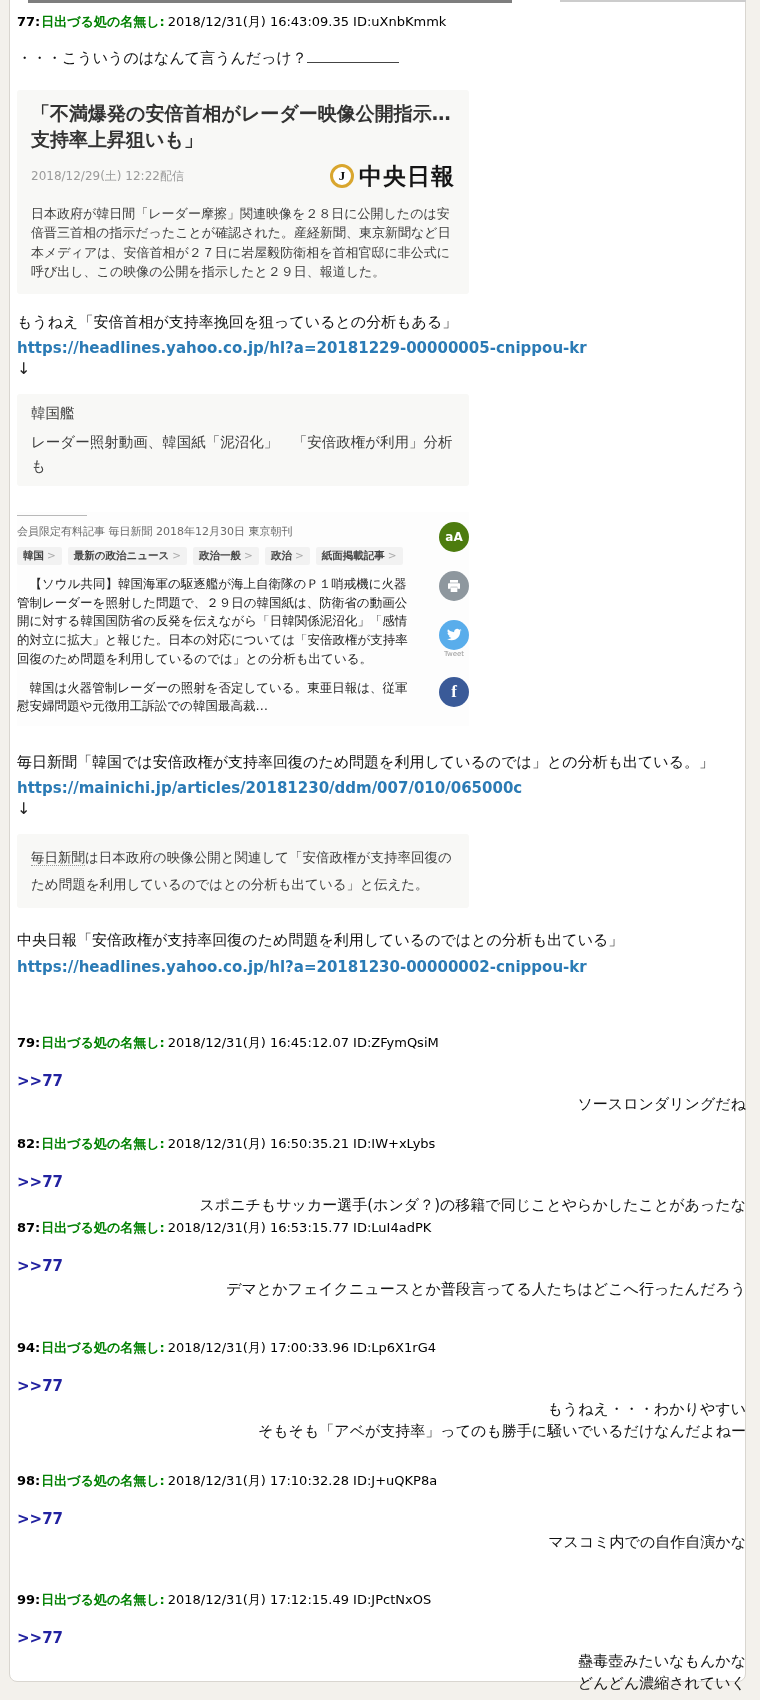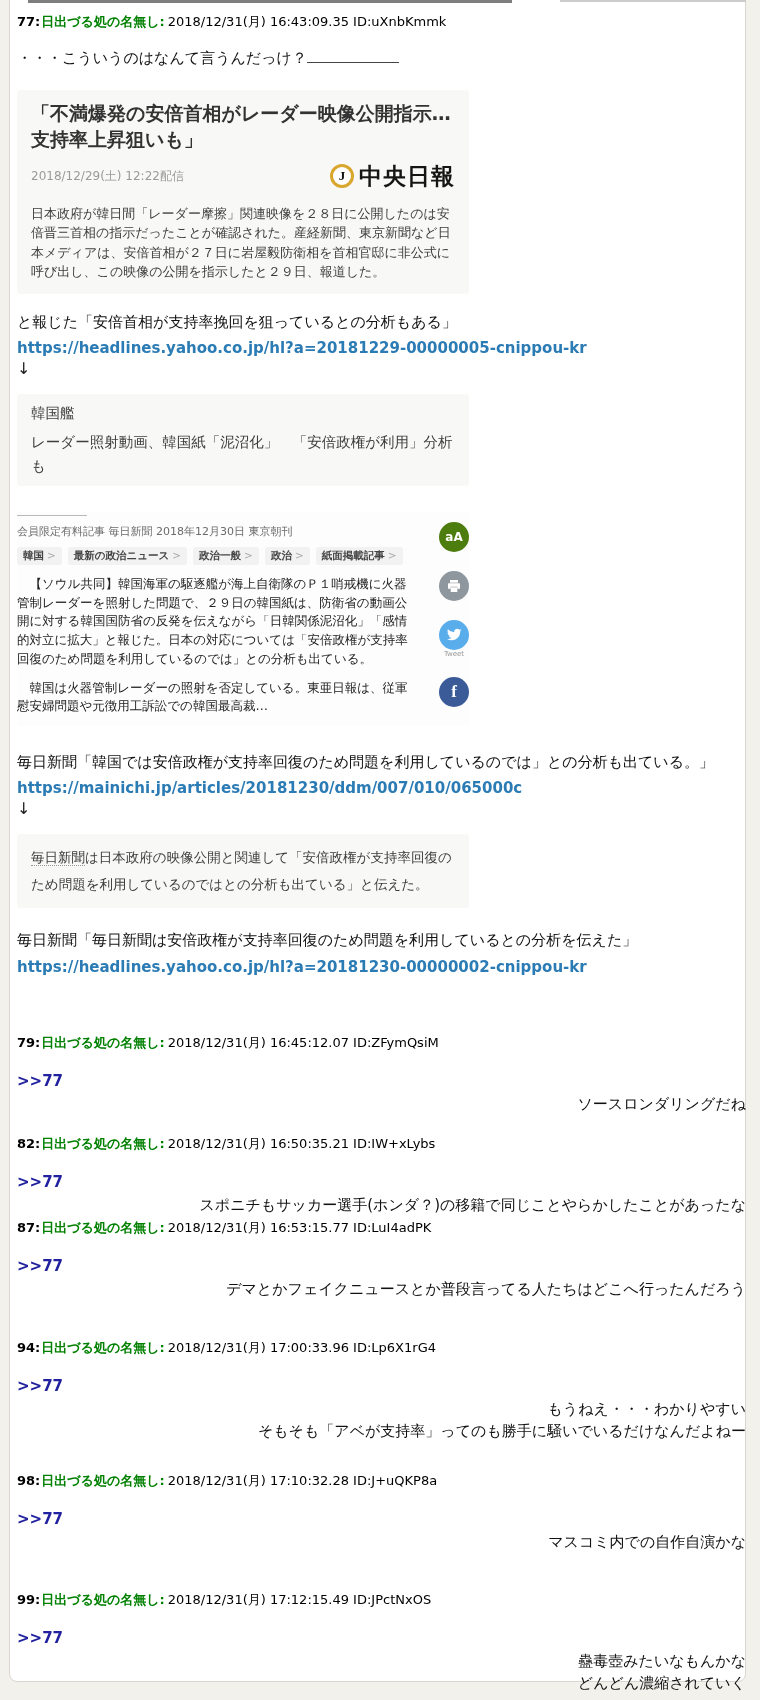--- a/index.html
+++ b/index.html
@@ -89,21 +89,21 @@
     <div class="q1-row">
       <div class="q1-date">2018/12/29(土) 12:22配信</div>
       <div class="q1-logo">
         <span class="logo-circle">J</span>
         <span class="logo-text">中央日報</span>
       </div>
     </div>
     <div class="q1-body">日本政府が韓日間「レーダー摩擦」関連映像を２８日に公開したのは安倍晋三首相の指示だったことが確認された。産経新聞、東京新聞など日本メディアは、安倍首相が２７日に岩屋毅防衛相を首相官邸に非公式に呼び出し、この映像の公開を指示したと２９日、報道した。</div>
   </div>
 
-  <div class="caption">と報じた「安倍首相が支持率挽回を狙っているとの分析もある」</div>
+  <div class="caption">もうねえ「安倍首相が支持率挽回を狙っているとの分析もある」</div>
   <a class="url">https://headlines.yahoo.co.jp/hl?a=20181229-00000005-cnippou-kr</a>
   <div class="arrow">↓</div>
 
   <div class="qblock qb2">
     <div class="q2-l1">韓国艦</div>
     <div>レーダー照射動画、韓国紙「泥沼化」　「安倍政権が利用」分析も</div>
   </div>
 
   <div class="article">
     <div class="art-rule"></div>
@@ -140,21 +140,21 @@
   </div>
 
   <div class="caption caption2">毎日新聞「韓国では安倍政権が支持率回復のため問題を利用しているのでは」との分析も出ている。」</div>
   <a class="url">https://mainichi.jp/articles/20181230/ddm/007/010/065000c</a>
   <div class="arrow">↓</div>
 
   <div class="qblock qb3">
     <span class="dotted-em">毎日新聞</span><span>は日本政府の映像公開と関連して「安倍政権が支持率回復のため問題を利用しているのではとの分析も出ている」と伝えた。</span>
   </div>
 
-  <div class="caption caption3">毎日新聞「毎日新聞は安倍政権が支持率回復のため問題を利用しているとの分析を伝えた」</div>
+  <div class="caption caption3">中央日報「安倍政権が支持率回復のため問題を利用しているのではとの分析も出ている」</div>
   <a class="url">https://headlines.yahoo.co.jp/hl?a=20181230-00000002-cnippou-kr</a>
 </section>
 
 <section class="post" style="top:1035px;">
   <div class="phead">
     <span class="pno">79:</span><span class="pname">日出づる処の名無し:</span><span class="pmeta">2018/12/31(月) 16:45:12.07 ID:ZFymQsiM</span>
   </div>
   <div class="pbody">
     <a class="anchor">&gt;&gt;77</a>
     <div class="pline">ソースロンダリングだね</div>

